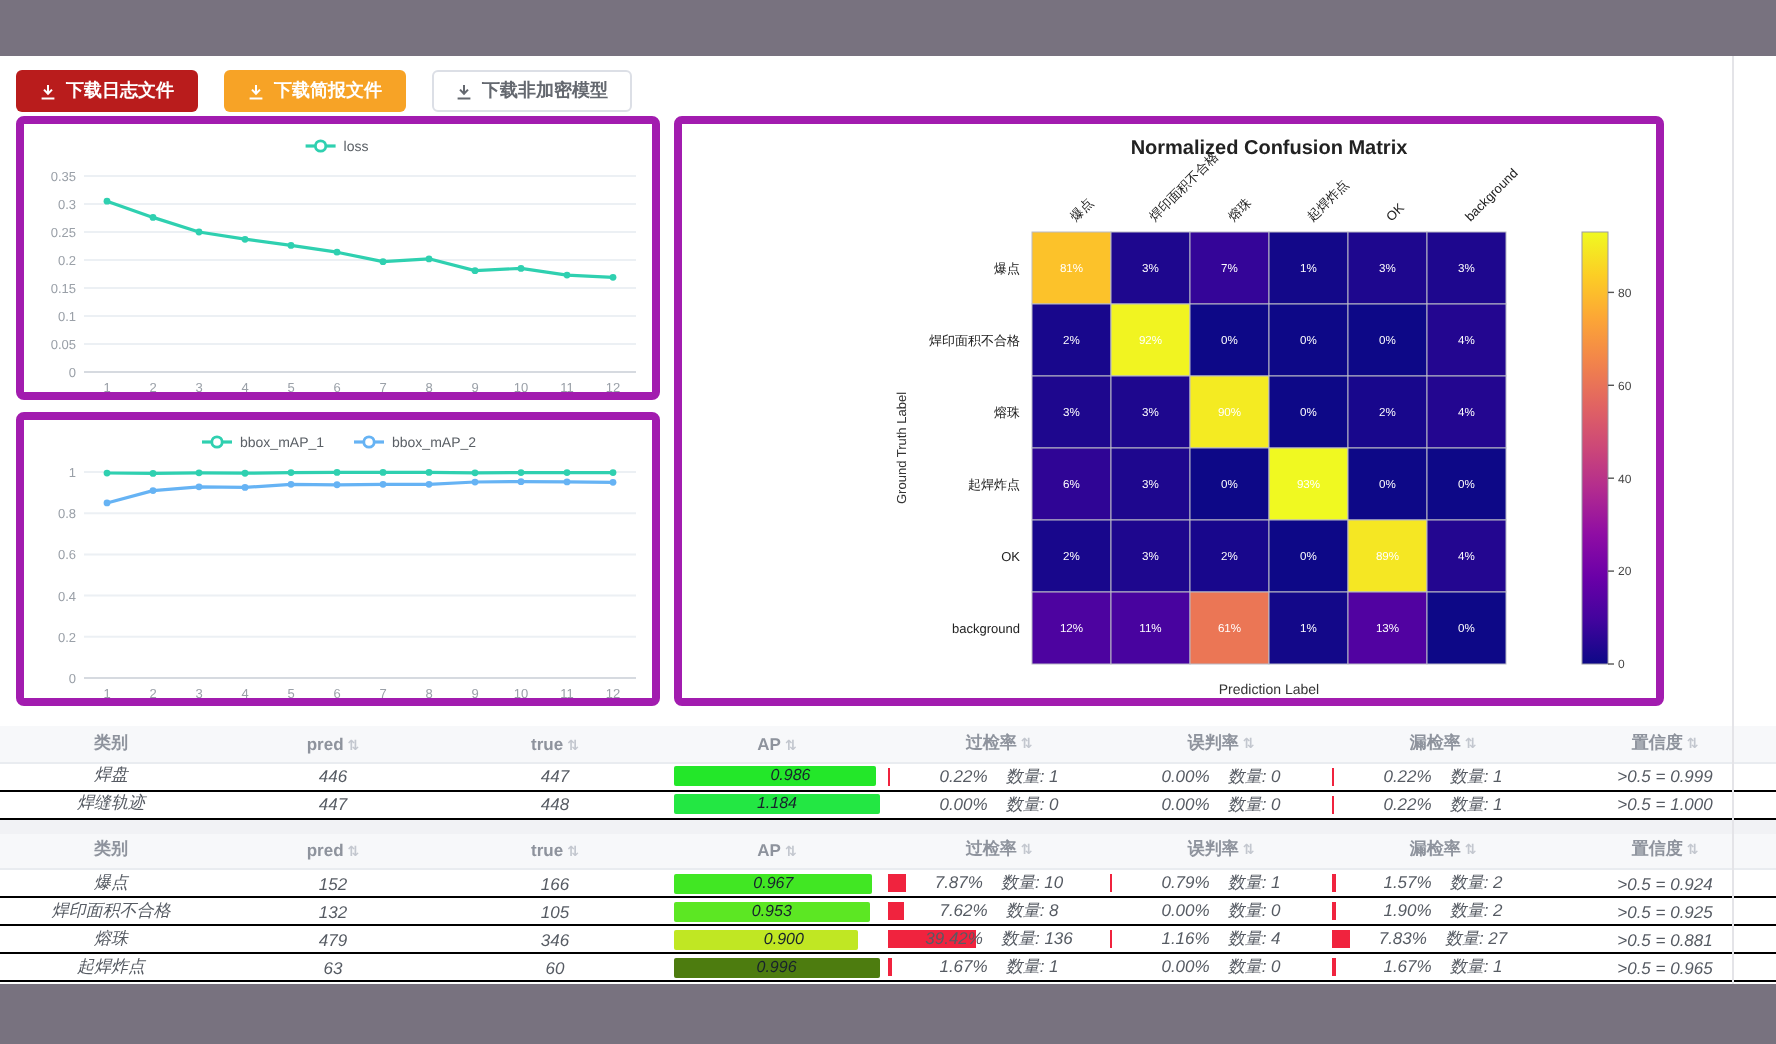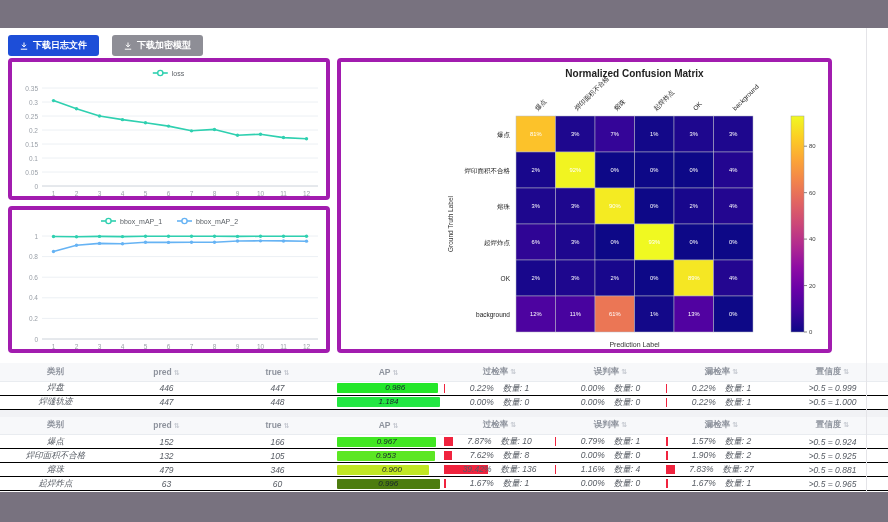--- a/index.html
+++ b/index.html
@@ -10,21 +10,21 @@
   .bottombar{position:absolute;top:492px;left:0;width:888px;height:30px;background:#78727f;}
   .content{position:absolute;top:28px;left:0;width:888px;height:464px;background:#ffffff;overflow:hidden;}
   .vline{position:absolute;top:0;left:866px;width:1px;height:464px;background:#e4e4e8;}
 
   
   .btn-row{position:absolute;top:7px;left:8px;display:flex;gap:13px;}
   .btn{display:flex;align-items:center;gap:5px;height:21px;padding:0 11px;border-radius:3px;
        font-size:9px;font-weight:bold;border:1px solid transparent;cursor:pointer;
        font-family:inherit;}
   .btn svg{display:block;}
-  .btn-green{background:#1d4ed8;color:#fff;}
+  .btn-green{background:#b91c1c;color:#fff;}
   .btn-orange{background:#f7a326;color:#fff;}
   .btn-plain{background:#ffffff;color:#64686f;border-color:#dcdfe6;}
   .btn-gray{background:#8e8e96;color:#fff;}
 
   
   .card{position:absolute;background:#fff;border:4px solid #a21caf;border-radius:4px;overflow:hidden;}
   .card-loss{top:30px;left:8px;width:322px;height:142px;}
   .card-map{top:178px;left:8px;width:322px;height:147px;}
   .card-cm{top:30px;left:337px;width:495px;height:295px;}
 
@@ -49,25 +49,31 @@
 <div class="frame">
   <div class="topbar"></div>
   <div class="content">
     <div class="btn-row" id="toolbar">
         <button class="btn btn-green">
           <svg width="8" height="8">
             <path d="M4 0.5v4.2 M2 2.8 L4 4.9 6 2.8 M0.8 7.2h6.4" stroke="currentColor" fill="none" stroke-width="1"></path>
           </svg>
           <span>下载日志文件</span>
         </button>
-        <button class="btn btn-gray">
+        <button class="btn btn-orange">
           <svg width="8" height="8">
             <path d="M4 0.5v4.2 M2 2.8 L4 4.9 6 2.8 M0.8 7.2h6.4" stroke="currentColor" fill="none" stroke-width="1"></path>
           </svg>
-          <span>下载加密模型</span>
+          <span>下载简报文件</span>
+        </button>
+        <button class="btn btn-plain">
+          <svg width="8" height="8">
+            <path d="M4 0.5v4.2 M2 2.8 L4 4.9 6 2.8 M0.8 7.2h6.4" stroke="currentColor" fill="none" stroke-width="1"></path>
+          </svg>
+          <span>下载非加密模型</span>
         </button>
       </div>
 
     <div class="card card-loss">
       <svg id="c0" width="320" height="140">
           <line x1="30" y1="124" x2="306" y2="124" stroke="#ecf0f4" stroke-width="1"></line>
           <text x="26" y="126.5" font-size="6.5" fill="#9aa0a8" text-anchor="end" font-family="&quot;Liberation Sans&quot;,&quot;DejaVu Sans&quot;,sans-serif">0</text>
           <line x1="30" y1="110" x2="306" y2="110" stroke="#ecf0f4" stroke-width="1"></line>
           <text x="26" y="112.5" font-size="6.5" fill="#9aa0a8" text-anchor="end" font-family="&quot;Liberation Sans&quot;,&quot;DejaVu Sans&quot;,sans-serif">0.05</text>
           <line x1="30" y1="96" x2="306" y2="96" stroke="#ecf0f4" stroke-width="1"></line>

